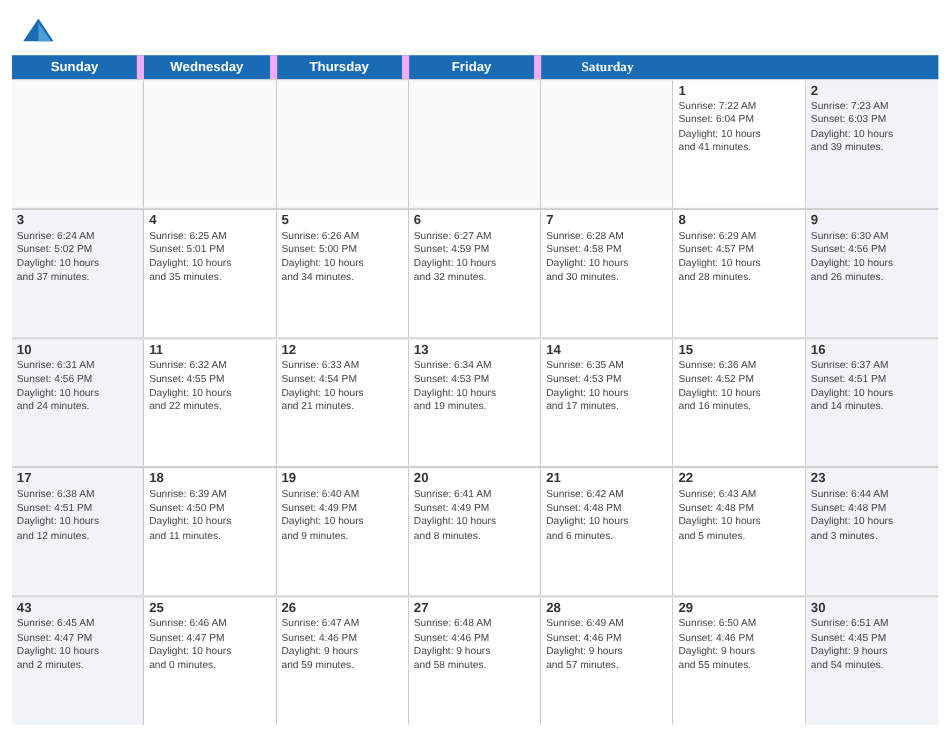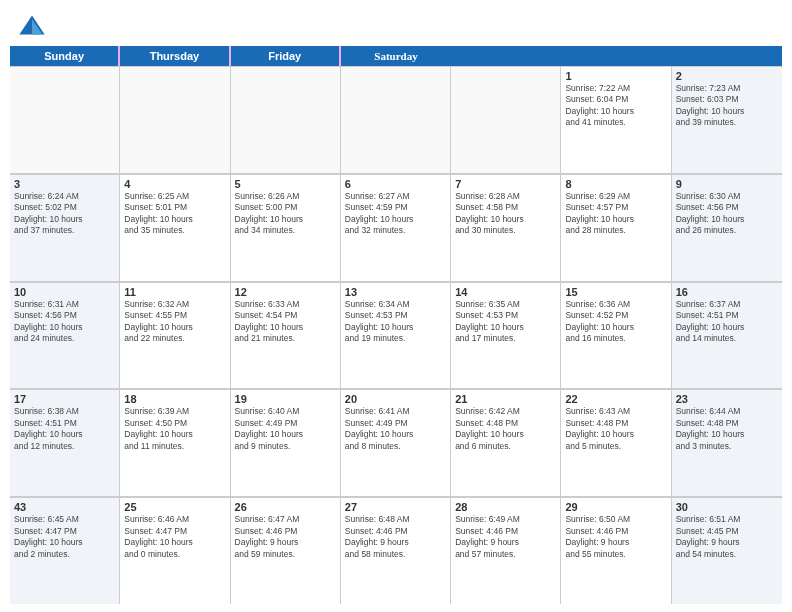--- a/index.html
+++ b/index.html
@@ -70,21 +70,21 @@
       display: grid;
       grid-template-columns: repeat(7, 1fr);
       background: #1a6bb5;
     }
     .cal-header-cell {
       color: #fff;
       font-size: 11px;
       font-weight: bold;
       text-align: center;
       padding: 4px 2px;
-      border-right: 2px solid #f0abfc;
+      border-right: 6px solid #f0abfc;
     }
     .cal-header-cell:last-child { border-right: none; font-family: Liberation Serif, serif; }
     .cal-body {
       flex: 1;
       display: flex;
       flex-direction: column;
     }
     .cal-row {
       display: grid;
       grid-template-columns: repeat(7, 1fr);
@@ -137,20 +137,21 @@
     </div>
     <div class="title-block">
       <div class="month-title"></div>
       <div class="location"></div>
     </div>
   </div>
 
   <div class="calendar">
     <div class="cal-header-row">
     <div class="cal-header-cell">Sunday</div>
+        <div class="cal-header-cell">Wednesday</div>
         <div class="cal-header-cell">Thursday</div>
         <div class="cal-header-cell">Friday</div>
         <div class="cal-header-cell">Saturday</div>
       </div>
     <div class="cal-body">
     <div class="cal-row border-top">
           <div class="cal-cell empty"></div>
           <div class="cal-cell empty"></div>
           <div class="cal-cell empty"></div>
           <div class="cal-cell empty"></div>

